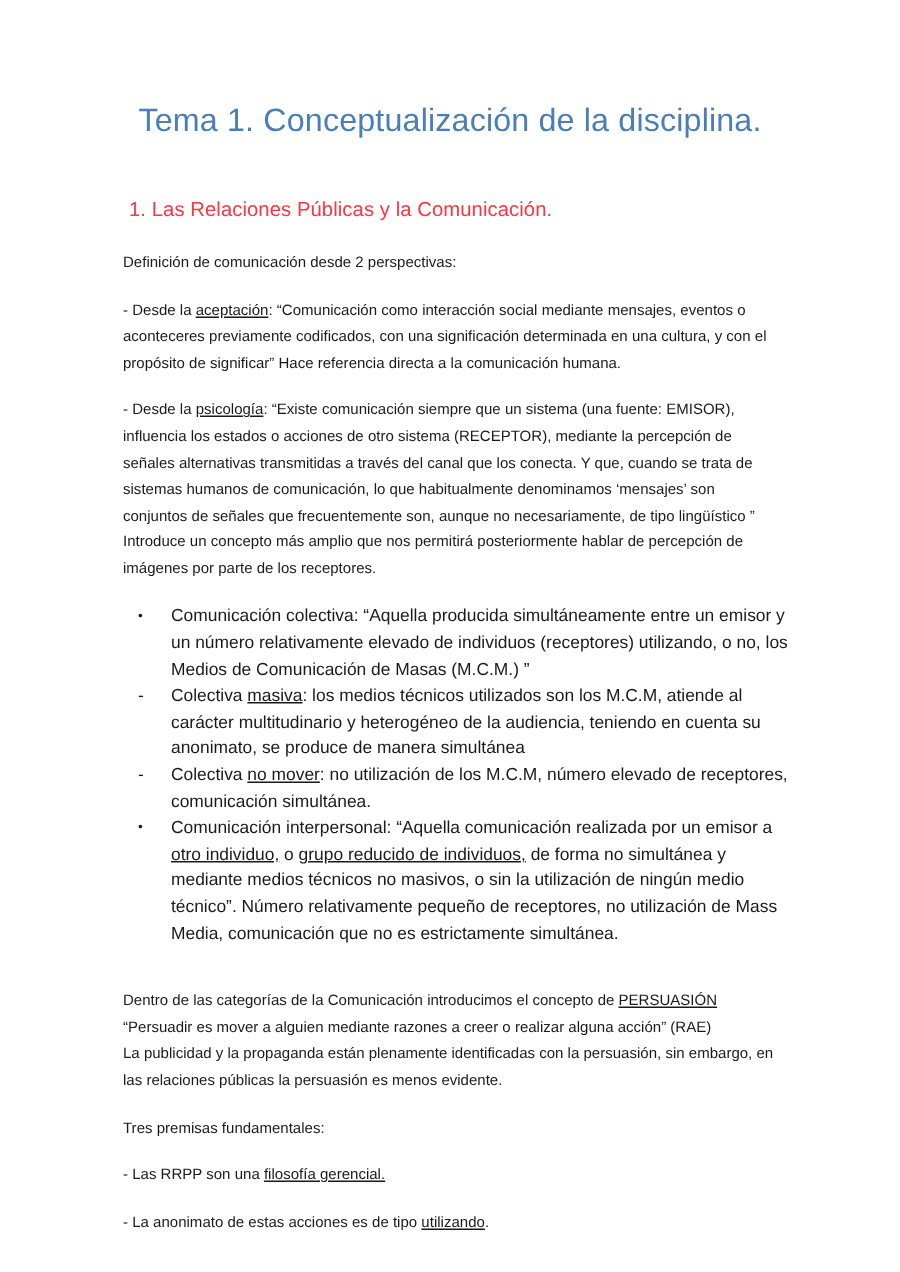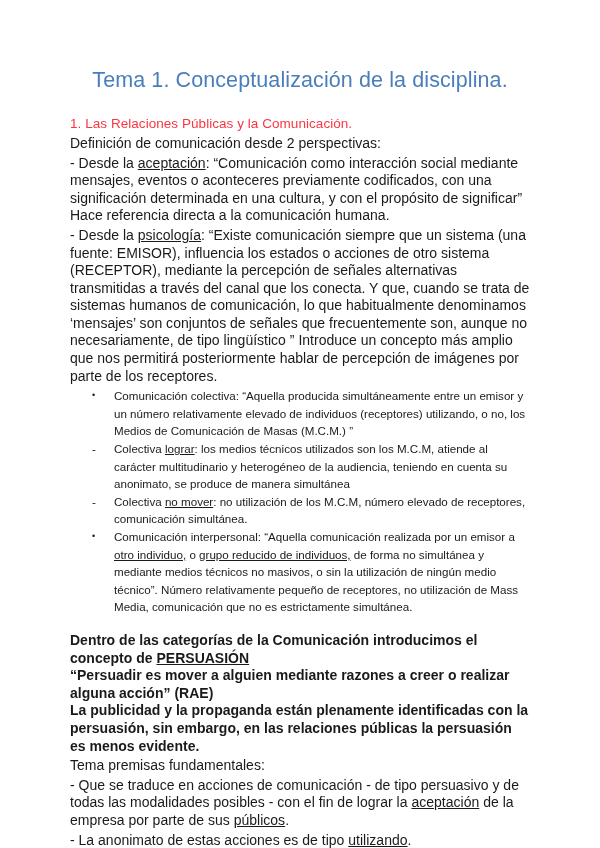--- a/index.html
+++ b/index.html
@@ -29,38 +29,38 @@
     text-align: center;
     letter-spacing: 0.1px;
     margin: 0;
     padding-top: 68px;
     line-height: 1.15;
   }
   .section-heading {
     color: #fb3640;
     font-size: 13.5px;
     font-weight: 400;
-    margin: 0;
+    margin: 16px;
     line-height: 1.35;
     letter-spacing: 0.05px;
   }
   .s1-heading { padding-top: 22px; }
   .s2-heading { padding-top: 17px; }
   .s3-heading { padding-top: 17px; }
 
   .body-block {
-    font-size: 14px;
+    font-size: 10px;
     line-height: 17.6px;
     text-align: left;
     letter-spacing: 0.01px;
-    margin: 0;
+    margin: 12px;
     padding-top: 2px;
     white-space: pre-wrap;
   }
-  .para-gap { padding-top: 16px; font-weight: bold; }
+  .para-gap { padding-top: 16px; }
 
   ul.list, ul.list li { list-style: none; margin: 0; padding: 0; }
   ul.list { padding-top: 2px; }
   .li-row {
     display: flex;
     align-items: flex-start;
     font-size: 11.6px;
     line-height: 17.6px;
   }
   .li-marker {
@@ -94,37 +94,37 @@
   <p class="body-block"><span>- Desde la </span><u>psicología</u><span>: “Existe comunicación siempre que un sistema (una fuente: EMISOR), influencia los estados o acciones de otro sistema (RECEPTOR), mediante la percepción de señales alternativas transmitidas a través del canal que los conecta. Y que, cuando se trata de sistemas humanos de comunicación, lo que habitualmente denominamos ‘mensajes’ son conjuntos de señales que frecuentemente son, aunque no necesariamente, de tipo lingüístico ” Introduce un concepto más amplio que nos permitirá posteriormente hablar de percepción de imágenes por parte de los receptores.</span></p>
 
 
   <ul class="list">
     <li class="li-row">
       <span class="li-marker bullet">•</span>
       <span class="li-text"><span>Comunicación colectiva: “Aquella producida simultáneamente entre un emisor y un número relativamente elevado de individuos (receptores) utilizando, o no, los Medios de Comunicación de Masas (M.C.M.) ”</span></span>
     </li>
     <li class="li-row">
       <span class="li-marker dash">-</span>
-      <span class="li-text"><span>Colectiva </span><u>lograr</u><span>: los medios técnicos utilizados son los M.C.M, atiende al carácter multitudinario y heterogéneo de la audiencia, teniendo en cuenta su anonimato, se produce de manera simultánea</span></span>
+      <span class="li-text"><span>Colectiva </span><u>masiva</u><span>: los medios técnicos utilizados son los M.C.M, atiende al carácter multitudinario y heterogéneo de la audiencia, teniendo en cuenta su anonimato, se produce de manera simultánea</span></span>
     </li>
     <li class="li-row">
       <span class="li-marker dash">-</span>
       <span class="li-text"><span>Colectiva </span><u>no mover</u><span>: no utilización de los M.C.M, número elevado de receptores, comunicación simultánea.</span></span>
     </li>
     <li class="li-row">
       <span class="li-marker bullet">•</span>
       <span class="li-text"><span>Comunicación interpersonal: “Aquella comunicación realizada por un emisor a </span><u>otro individuo,</u><span> o </span><u>grupo reducido de individuos,</u><span> de forma no simultánea y mediante medios técnicos no masivos, o sin la utilización de ningún medio técnico”. Número relativamente pequeño de receptores, no utilización de Mass Media, comunicación que no es estrictamente simultánea.</span></span>
     </li>
   </ul>
 
   <p class="body-block para-gap"><span>Dentro de las categorías de la Comunicación introducimos el concepto de </span><u>PERSUASIÓN</u><span>
 “Persuadir es mover a alguien mediante razones a creer o realizar alguna acción” (RAE)
 La publicidad y la propaganda están plenamente identificadas con la persuasión, sin embargo, en las relaciones públicas la persuasión es menos evidente.</span></p>
 
 
-  <p class="body-block">Tema premisas fundamentales:</p>
+  <p class="body-block">Tres premisas fundamentales:</p>
 
+  <p class="body-block"><span>- Las RRPP son una </span><u>filosofía gerencial.</u></p>
 
-  <p class="body-block"><span>- Que se traduce en acciones de comunicación - de tipo persuasivo y de todas las modalidades posibles - con el fin de lograr la </span><u>aceptación</u><span> de la empresa por parte de sus </span><u>públicos</u><span>.</span></p>
 
   <p class="body-block"><span>- La anonimato de estas acciones es de tipo </span><u>utilizando</u><span>.</span></p>
 
 </div>
 
 </body></html>

